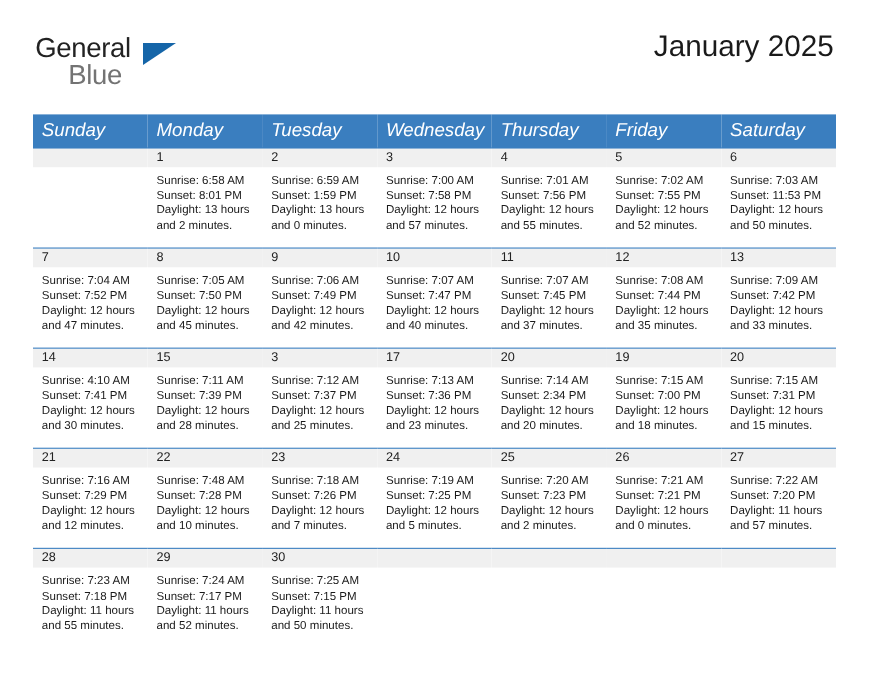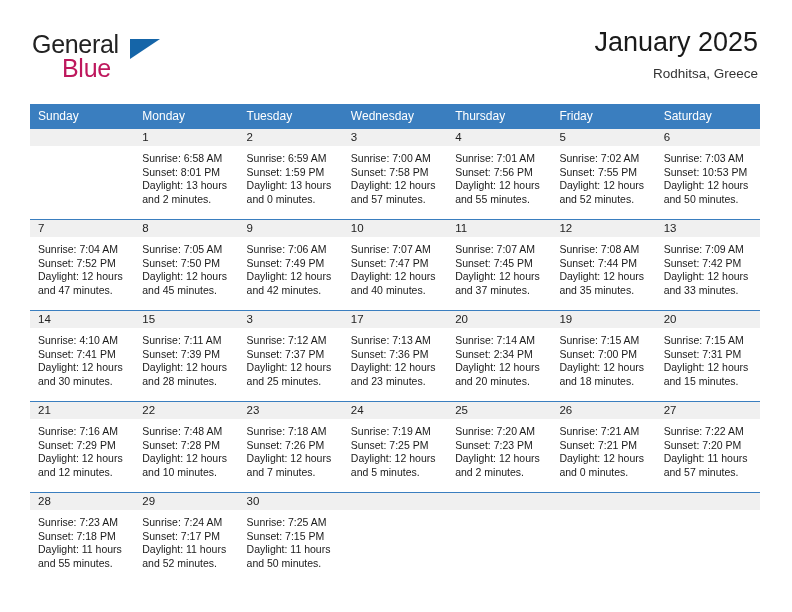--- a/index.html
+++ b/index.html
@@ -44,21 +44,21 @@
     letter-spacing: -0.3px;
     color: #222222;
     font-family: "Liberation Sans", sans-serif;
   }
   .brand-blue {
     position: absolute;
     left: 30px;
     top: 24px;
     font-size: 25px;
     letter-spacing: -0.3px;
-    color: #be185d;
+    color: #737373;
     font-family: "Liberation Sans", sans-serif;
   }
   .brand-triangle {
     position: absolute;
     left: 98px;
     top: 9px;
     width: 0;
     height: 0;
     border-left: 30px solid #1565a8;
     border-bottom: 20px solid transparent;
@@ -94,26 +94,27 @@
     width: 730px;
   }
   table.cal {
     border-collapse: collapse;
     width: 730px;
     table-layout: fixed;
   }
   table.cal th {
     background: #3a7ebf;
     color: #ffffff;
-    font-size: 12px;
+    font-size: 17px;
     font-weight: normal;
     text-align: left;
     padding: 5px 0 5px 8px;
     height: 11px;
     border: none;
+    font-style: italic;
   }
   table.cal td {
     vertical-align: top;
     padding: 0;
     border-top: 1px solid #3a7ebf;
     height: 90px;
     background: #ffffff;
   }
   td.empty {
     background: #ffffff;
@@ -147,21 +148,20 @@
   <div class="header">
 
     <div class="brand">
       <span class="brand-general">General</span>
       <span class="brand-triangle"></span>
       <span class="brand-blue">Blue</span>
     </div>
 
     <div class="title-block">
       <h1 class="cal-title">January 2025</h1>
-      <div class="cal-subtitle">Rodhitsa, Greece</div>
     </div>
 
   </div>
 
   <div class="cal-wrap">
     <table class="cal">
       <thead>
         <tr>
           <th>Sunday</th>
           <th>Monday</th>
@@ -219,21 +219,21 @@
                 <div>Sunrise: 7:02 AM</div>
                 <div>Sunset: 7:55 PM</div>
                 <div>Daylight: 12 hours</div>
                 <div>and 52 minutes.</div>
               </div>
             </td>
             <td>
               <div class="daynum-band">6</div>
               <div class="cell-lines">
                 <div>Sunrise: 7:03 AM</div>
-                <div>Sunset: 10:53 PM</div>
+                <div>Sunset: 11:53 PM</div>
                 <div>Daylight: 12 hours</div>
                 <div>and 50 minutes.</div>
               </div>
             </td>
           </tr>
           <tr>
             <td>
               <div class="daynum-band">7</div>
               <div class="cell-lines">
                 <div>Sunrise: 7:04 AM</div>

